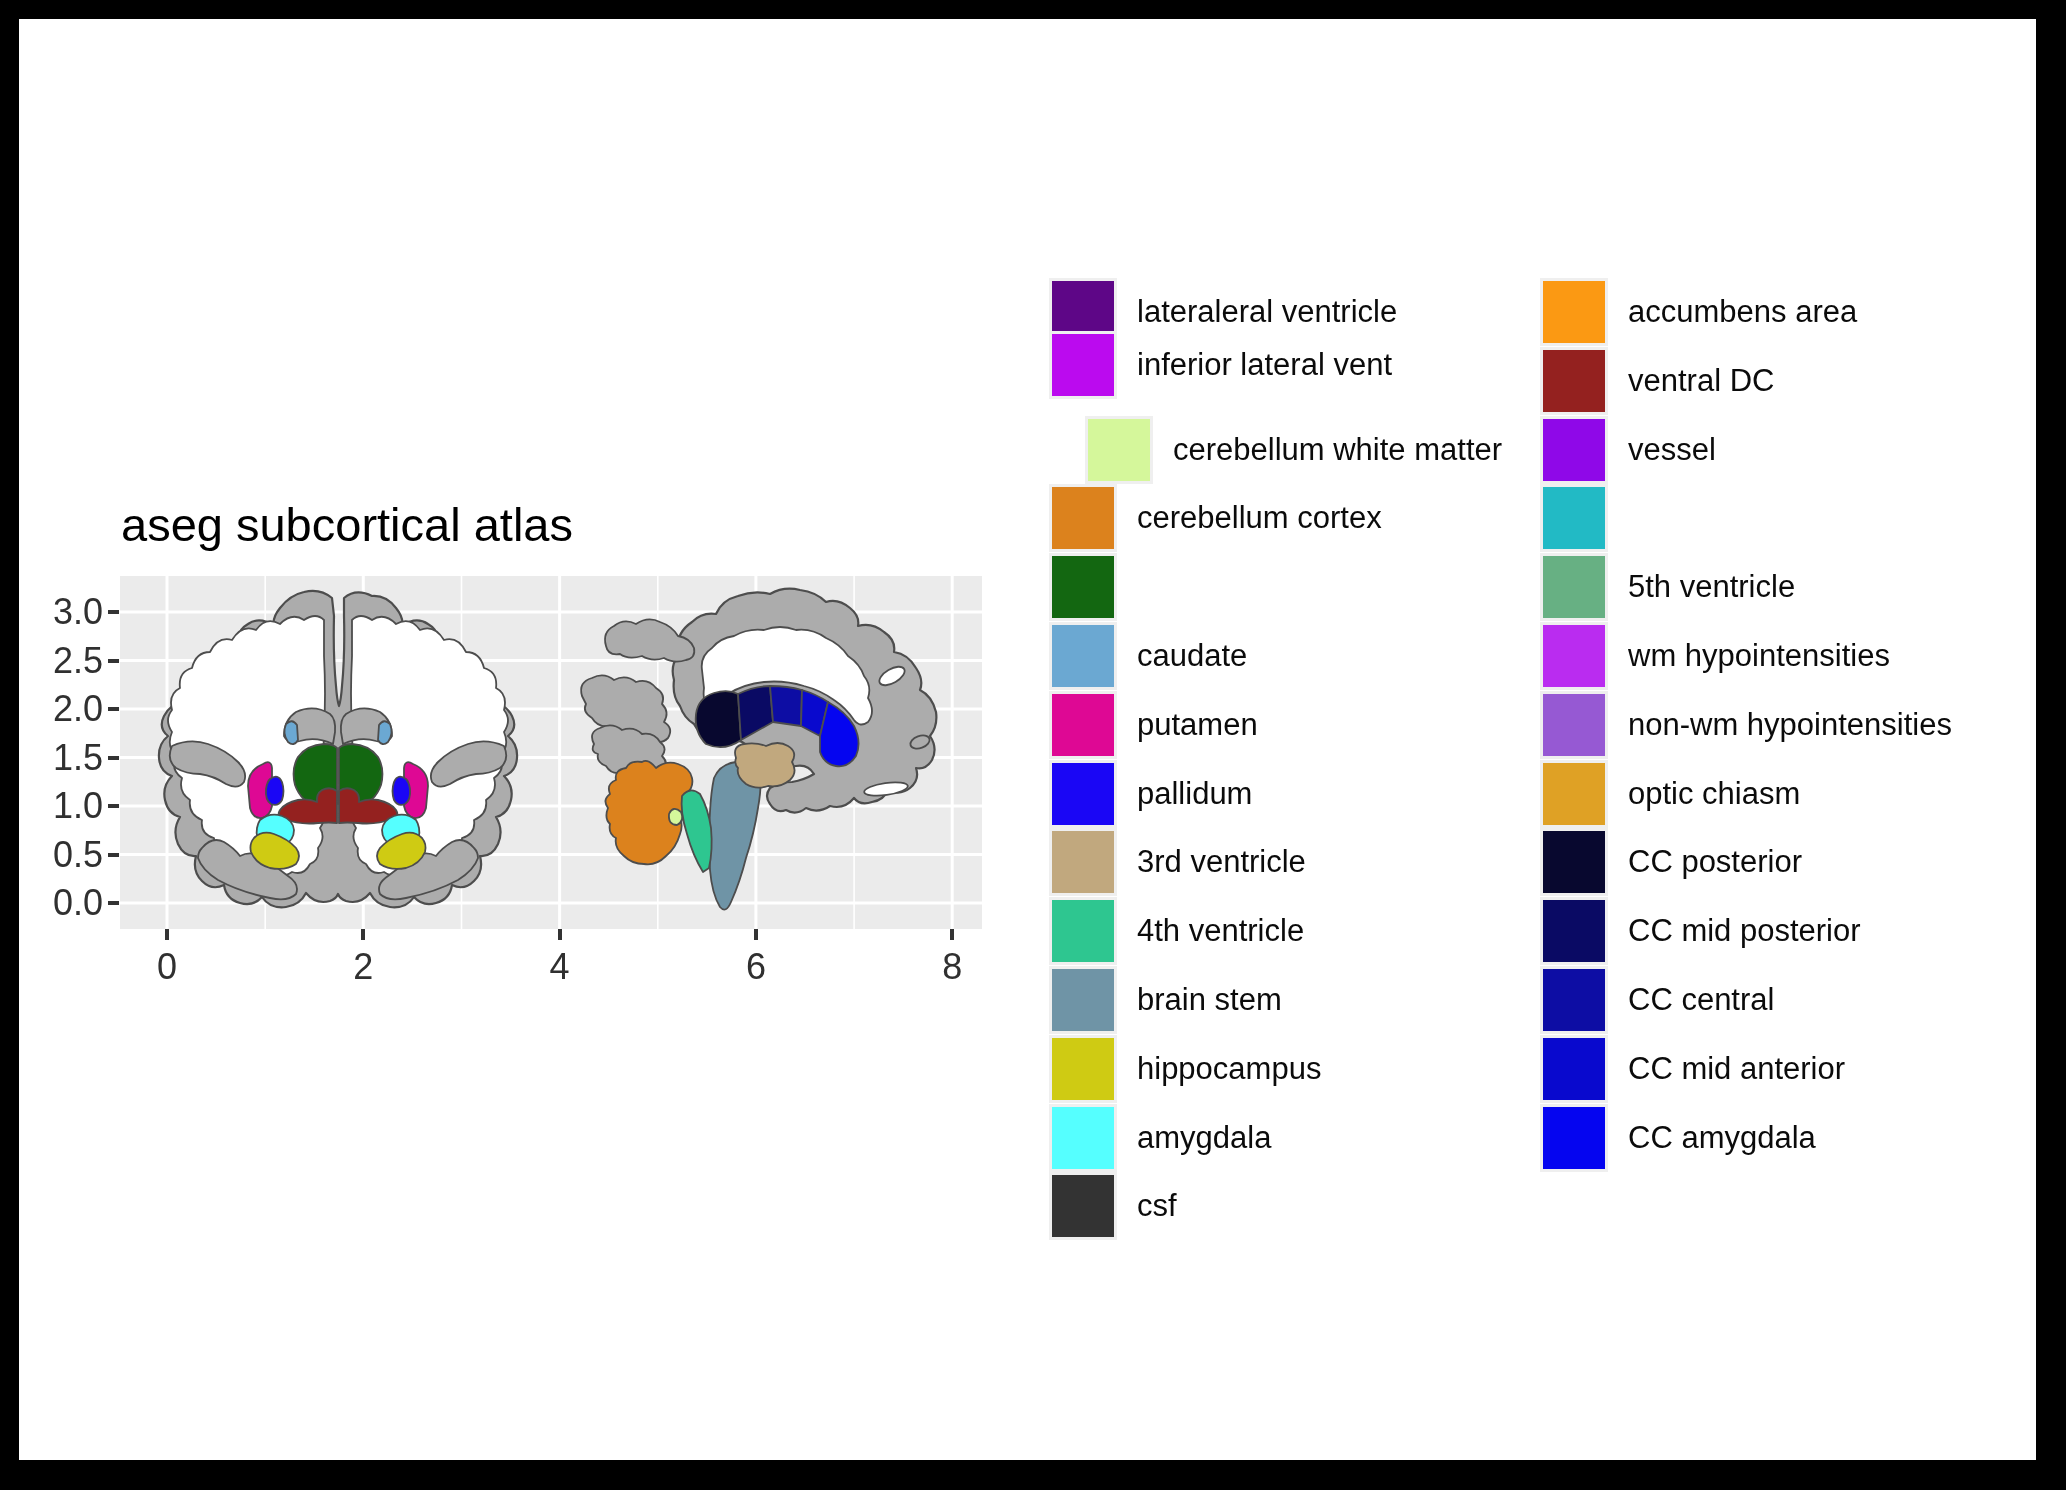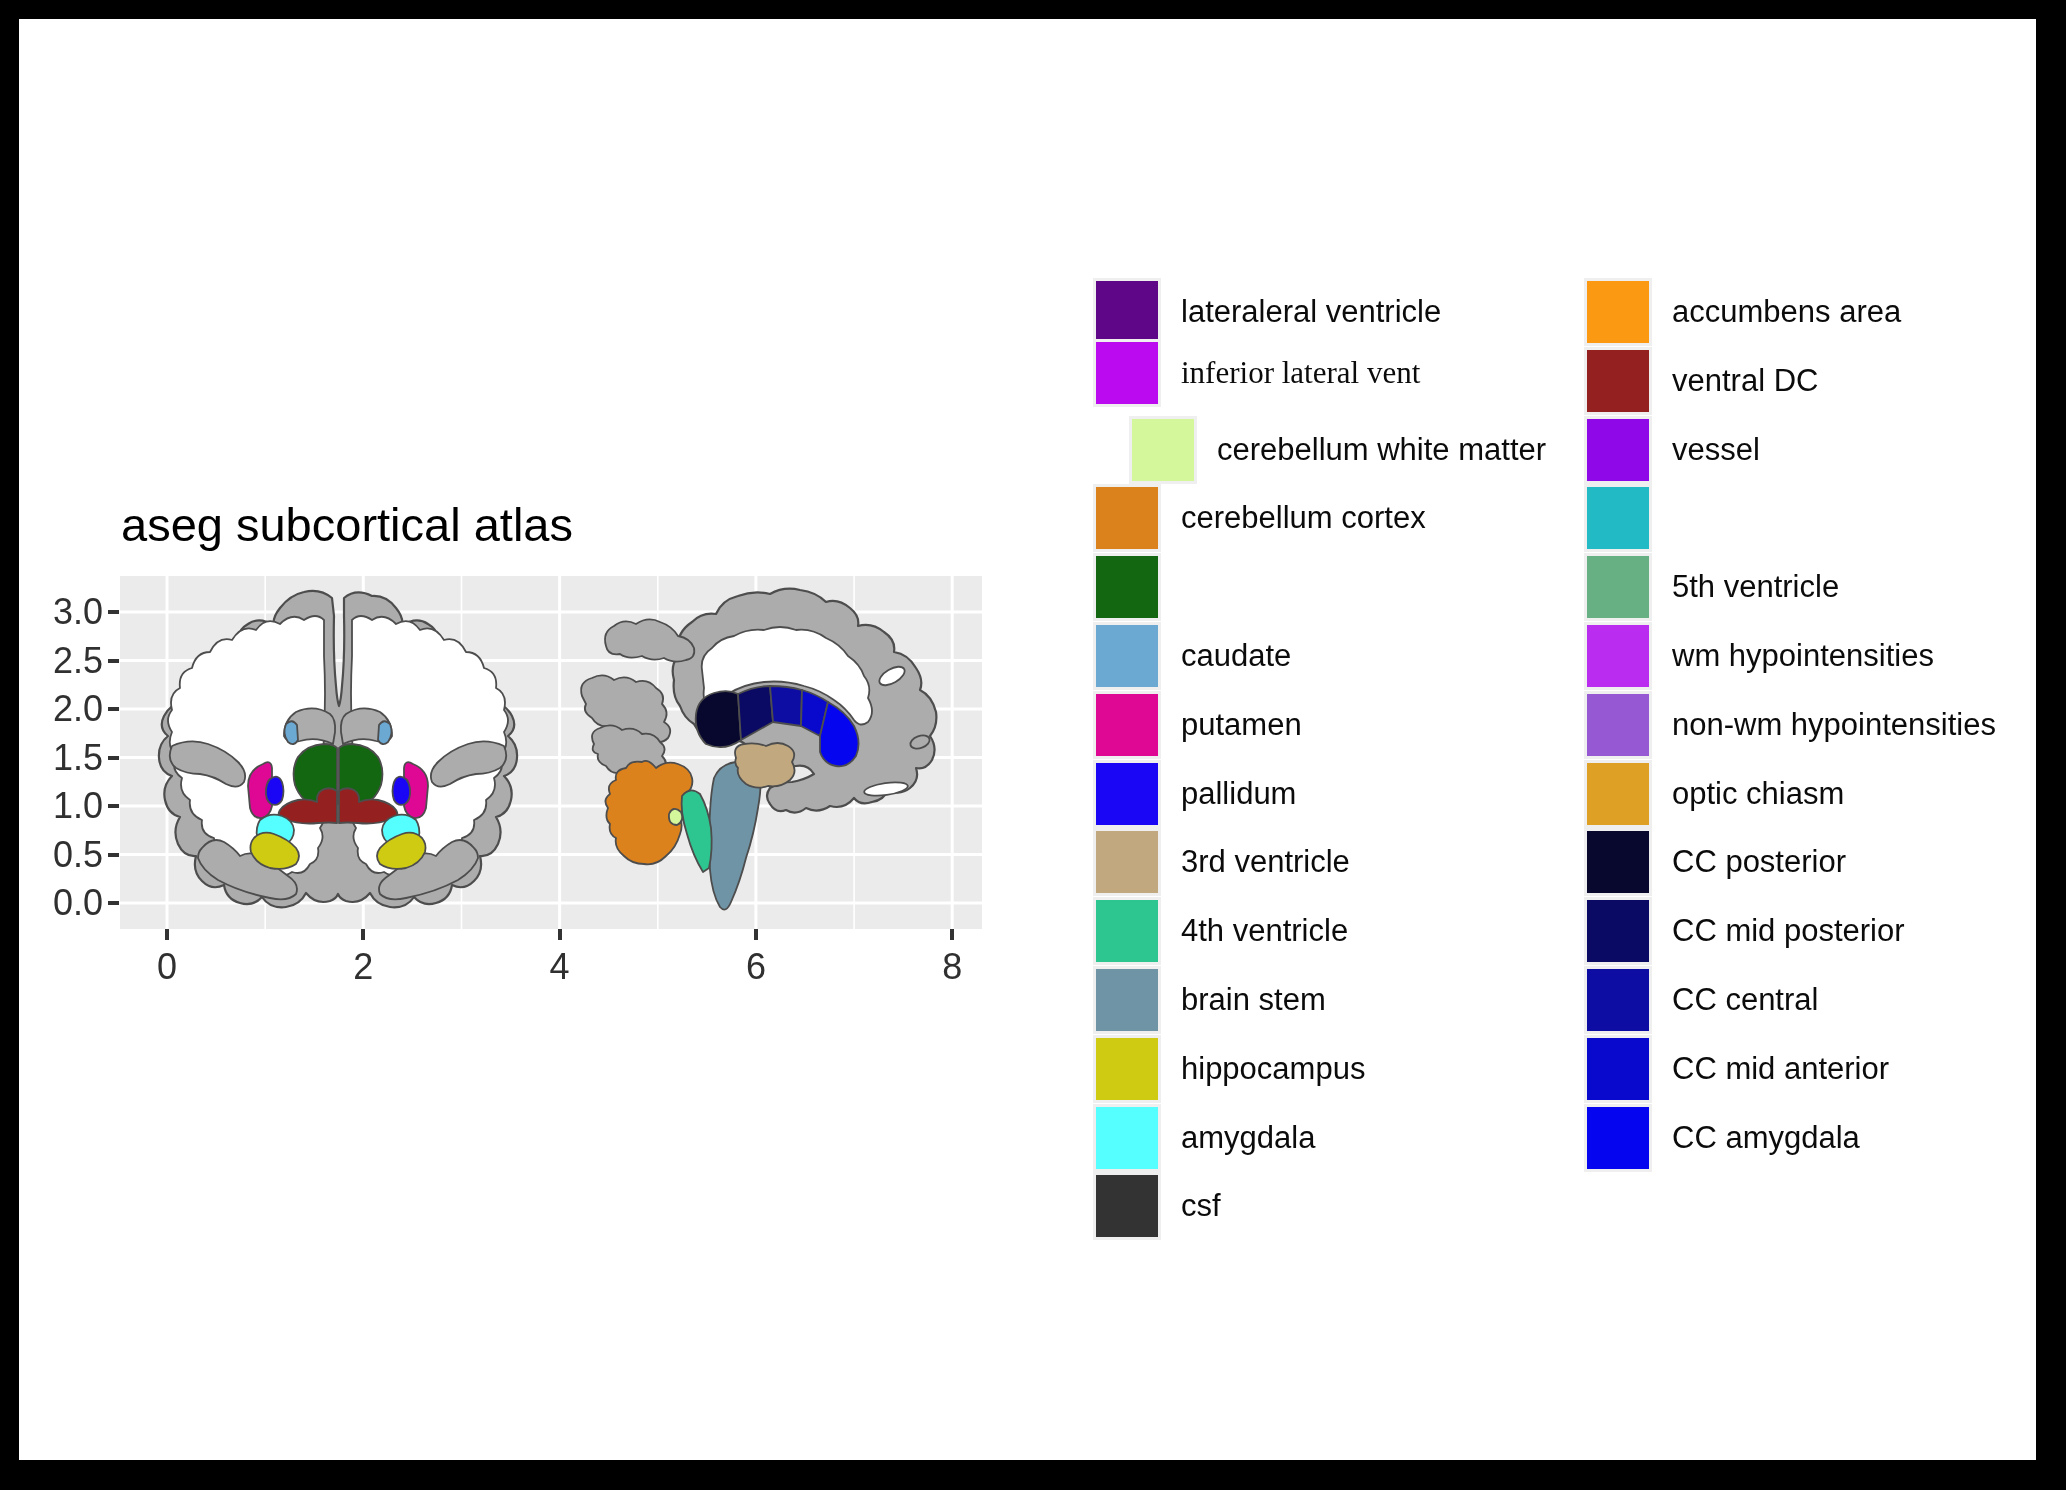--- a/index.html
+++ b/index.html
@@ -5,21 +5,21 @@
   html,body{margin:0;padding:0;background:#000;}
   body{width:2066px;height:1490px;position:relative;font-family:"Liberation Sans", sans-serif;}
   #frame{position:absolute;left:0;top:0;width:2066px;height:1490px;background:#000;}
   #canvas{position:absolute;left:19px;top:19px;width:2017px;height:1441px;background:#fff;overflow:hidden;}
   #plot-title{position:absolute;left:102px;top:478px;font-size:47px;color:#000;white-space:nowrap;}
   #panel-svg{position:absolute;left:101px;top:557px;}
   .ytick-label{position:absolute;width:70px;left:14px;text-align:right;font-size:36px;color:#303030;height:44px;line-height:44px;}
   .ytick-mark{position:absolute;left:89px;width:11px;height:4px;background:#333;}
   .xtick-mark{position:absolute;top:910px;width:4px;height:11px;background:#333;}
   .xtick-label{position:absolute;top:926px;width:90px;text-align:center;font-size:36px;color:#303030;height:44px;line-height:44px;}
-  .legend-row{position:absolute;width:470px;height:62px;margin-left:44px;}
+  .legend-row{position:absolute;width:470px;height:62px;}
   .legend-swatch{position:absolute;left:0;top:0;width:62px;height:62px;box-shadow:0 0 0 3px #efefef;}
   .legend-label{position:absolute;left:85px;top:0;height:62px;line-height:62px;font-size:31px;color:#0b0b0b;white-space:nowrap;}
   .outlined{stroke:#4d4d4d;stroke-width:2.2;stroke-linejoin:round;stroke-linecap:round;}
   .thin{stroke-width:1.8;}
 </style>
 </head>
 <body>
 
 <div id="frame">
   <div id="canvas">
@@ -176,21 +176,21 @@
         <path class="outlined thin" d="M 682 114 Q 696 118 708 126 L 700 160 L 681 150 Z" fill="#0909ce"></path>
         <path class="outlined thin" d="M 708 126 Q 726 136 734 150 Q 742 166 736 180 Q 728 192 716 190 Q 704 188 700 176 L 700 160 Z" fill="#0505f0"></path>
       </g>
     </svg>
 
     <div id="legend-col-1">
         <div class="legend-row" style="left: 1033px; top: 262px;">
           <div class="legend-swatch" style="background: rgb(94, 6, 135);"></div>
           <div class="legend-label">lateraleral ventricle</div>
         </div>
-        <div class="legend-row" style="left: 1033px; top: 323px; font-family: Liberation Serif, serif;">
+        <div class="legend-row" style="left: 1033px; top: 315px;">
           <div class="legend-swatch" style="background: rgb(187, 10, 239);"></div>
           <div class="legend-label">inferior lateral vent</div>
         </div>
         <div class="legend-row" style="left: 1069px; top: 399.6px; text-align: center;">
           <div class="legend-swatch" style="background: rgb(213, 247, 155);"></div>
           <div class="legend-label">cerebellum white matter</div>
         </div>
         <div class="legend-row" style="left: 1033px; top: 468.4px;">
           <div class="legend-swatch" style="background: rgb(220, 130, 29);"></div>
           <div class="legend-label">cerebellum cortex</div>

